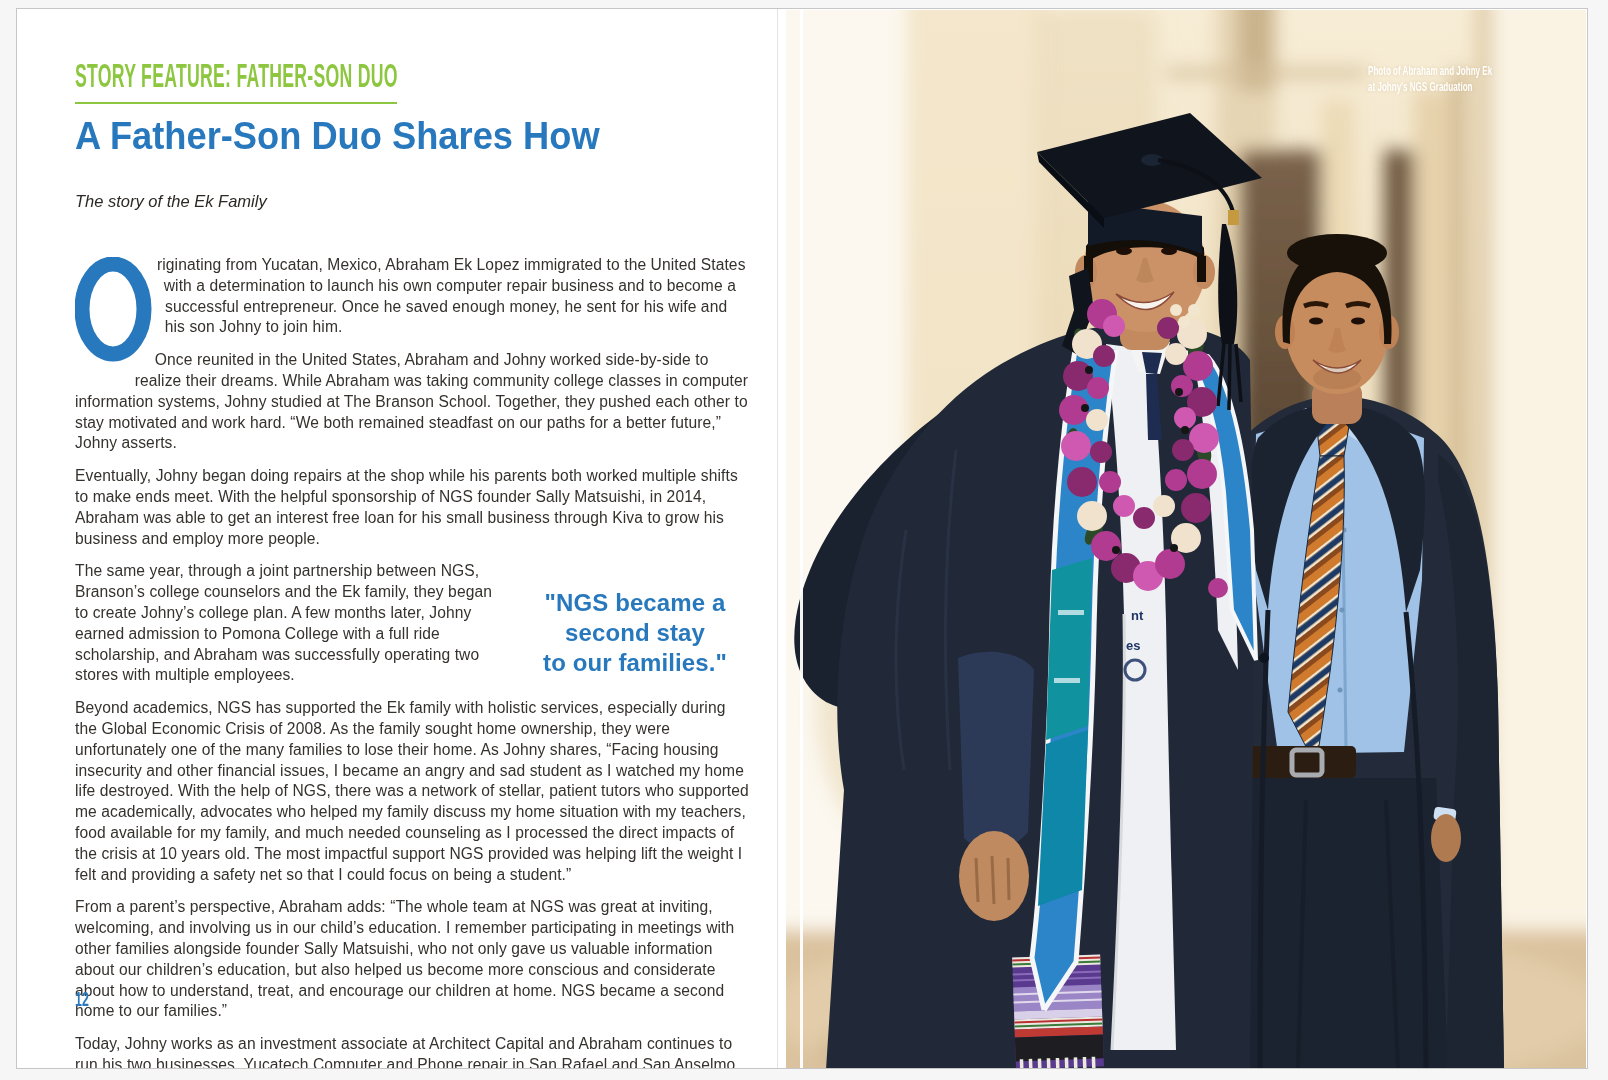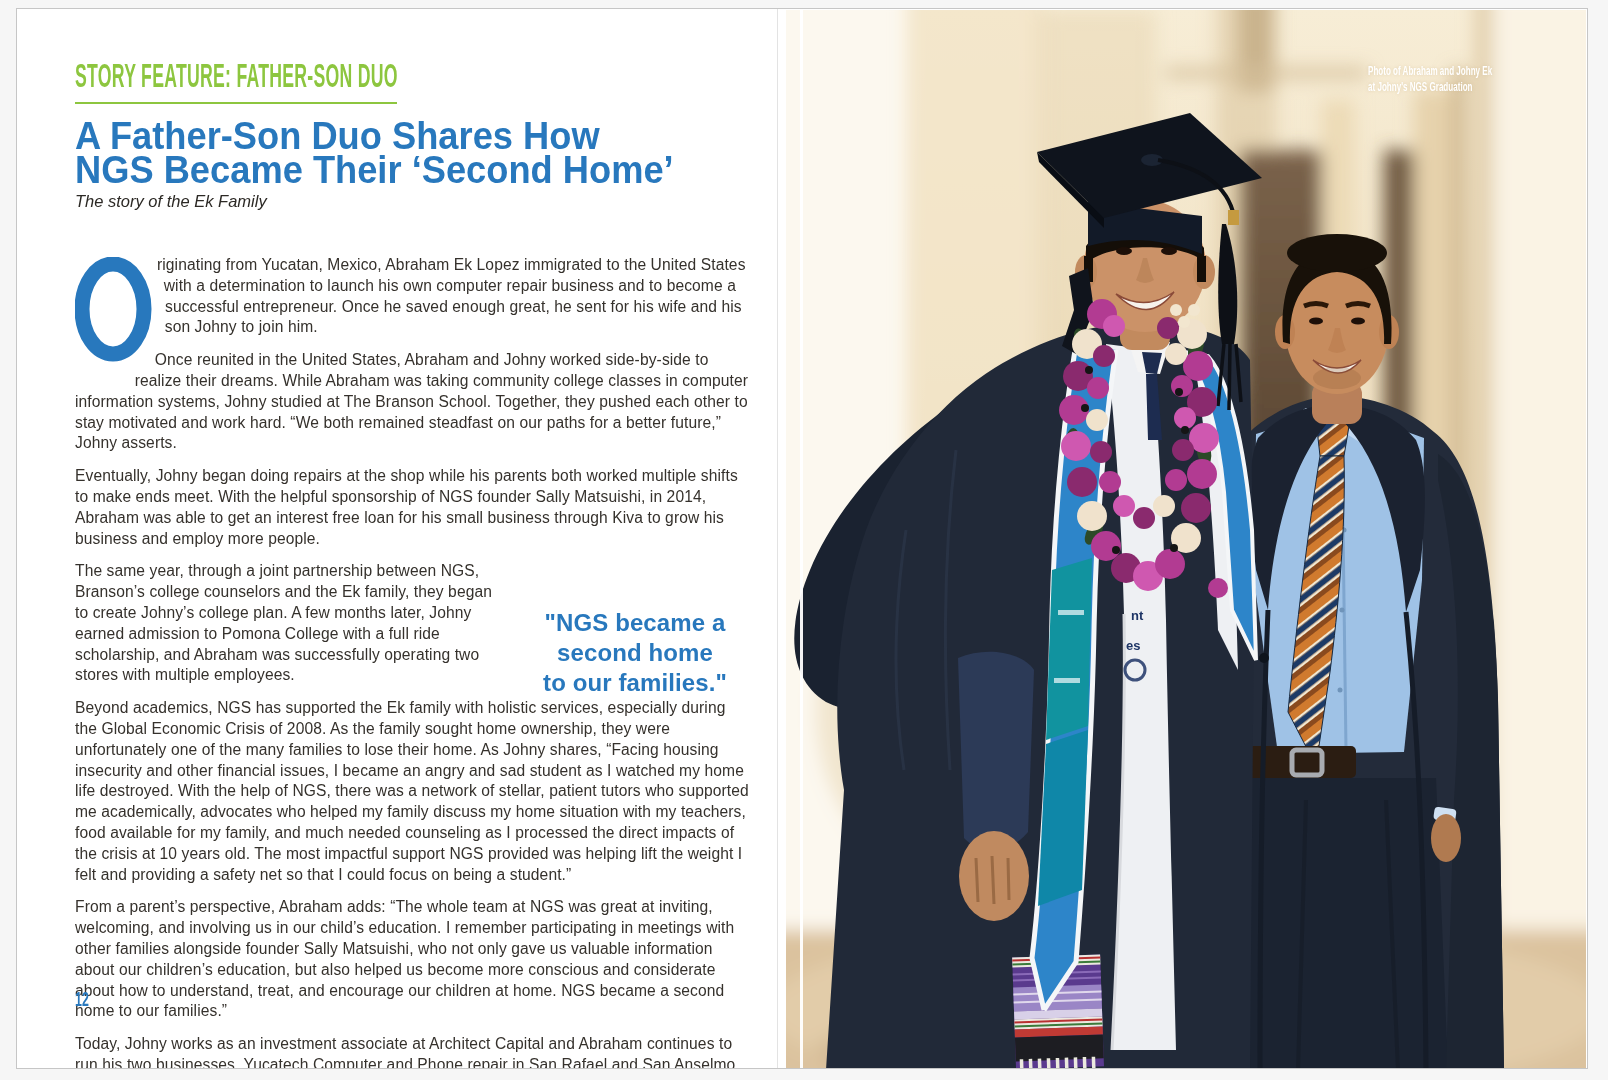--- a/index.html
+++ b/index.html
@@ -27,21 +27,21 @@
     font-size:16.5px;color:#2c2925;}
 
   .article{position:absolute;left:58px;top:246px;width:676px;
     font-size:15.6px;line-height:20.8px;letter-spacing:0.1px;color:var(--body-text);}
   .article p{margin:0 0 12px 0;}
   .dropcap{float:left;width:92px;height:128px;margin:2px 10px 0 0;
     shape-outside:ellipse(52px 66px at 38px 56px);}
   .dropcap svg{display:block;}
   .sr-only{position:absolute;width:1px;height:1px;overflow:hidden;opacity:0;}
 
-  .quote-row{display:flex;align-items:flex-end;}
+  .quote-row{display:flex;align-items:center;}
   .quote-row .narrow{width:430px;}
   .pull-quote{flex:1;margin:6px 0 0 14px;text-align:center;color:var(--accent-blue);
     font-weight:bold;font-size:24px;line-height:30px;}
 
   .page-number{position:absolute;left:58px;top:979px;color:var(--accent-blue);
     font-weight:bold;font-size:20px;transform:scaleX(0.62);transform-origin:0 0;}
 
   .page-edge-line{position:absolute;left:760px;top:0;bottom:0;width:1px;background:#e3e3e3;}
 
   
@@ -58,42 +58,41 @@
 
 <div class="frame">
 
   <div class="eyebrow-wrap">
     <span class="eyebrow">STORY FEATURE: FATHER-SON DUO</span>
   </div>
   <div class="eyebrow-underline"></div>
 
   <div class="title">
     <div><span class="tline">A Father-Son Duo Shares How</span></div>
-    <div><span class="tline">NGS Became Their ‘Second Home’</span></div>
   </div>
 
   <div class="subtitle">The story of the Ek Family</div>
 
   <div class="article">
     <p>
       <span class="dropcap">
         <svg width="88" height="112" viewBox="0 0 88 112" aria-hidden="true">
           <ellipse cx="38" cy="52" rx="31" ry="45" fill="none" stroke="#2878bd" stroke-width="15"></ellipse>
         </svg>
         <span class="sr-only">O</span>
-      </span><span>riginating from Yucatan, Mexico, Abraham Ek Lopez immigrated to the United States with a determination to launch his own computer repair business and to become a successful entrepreneur. Once he saved enough great, he sent for his wife and his son Johny to join him.</span>
+      </span><span>riginating from Yucatan, Mexico, Abraham Ek Lopez immigrated to the United States with a determination to launch his own computer repair business and to become a successful entrepreneur. Once he saved enough money, he sent for his wife and his son Johny to join him.</span>
     </p>
     <p>Once reunited in the United States, Abraham and Johny worked side-by-side to realize their dreams. While Abraham was taking community college classes in computer information systems, Johny studied at The Branson School. Together, they pushed each other to stay motivated and work hard. “We both remained steadfast on our paths for a better future,” Johny asserts.</p>
     <p>Eventually, Johny began doing repairs at the shop while his parents both worked multiple shifts to make ends meet. With the helpful sponsorship of NGS founder Sally Matsuishi, in 2014, Abraham was able to get an interest free loan for his small business through Kiva to grow his business and employ more people.</p>
 
     <div class="quote-row">
       <p class="narrow">The same year, through a joint partnership between NGS, Branson’s college counselors and the Ek family, they began to create Johny’s college plan. A few months later, Johny earned admission to Pomona College with a full ride scholarship, and Abraham was successfully operating two stores with multiple employees.</p>
       <div class="pull-quote">
         <div>"NGS became a</div>
-        <div>second home</div>
+        <div>second stay</div>
         <div>to our families."</div>
       </div>
     </div>
 
     <p>Beyond academics, NGS has supported the Ek family with holistic services, especially during the Global Economic Crisis of 2008. As the family sought home ownership, they were unfortunately one of the many families to lose their home. As Johny shares, “Facing housing insecurity and other financial issues, I became an angry and sad student as I watched my home life destroyed. With the help of NGS, there was a network of stellar, patient tutors who supported me academically, advocates who helped my family discuss my home situation with my teachers, food available for my family, and much needed counseling as I processed the direct impacts of the crisis at 10 years old. The most impactful support NGS provided was helping lift the weight I felt and providing a safety net so that I could focus on being a student.”</p>
     <p>From a parent’s perspective, Abraham adds: “The whole team at NGS was great at inviting, welcoming, and involving us in our child’s education. I remember participating in meetings with other families alongside founder Sally Matsuishi, who not only gave us valuable information about our children’s education, but also helped us become more conscious and considerate about how to understand, treat, and encourage our children at home. NGS became a second home to our families.”</p>
     <p>Today, Johny works as an investment associate at Architect Capital and Abraham continues to run his two businesses, Yucatech Computer and Phone repair in San Rafael and San Anselmo.</p>
 
   </div>
 

